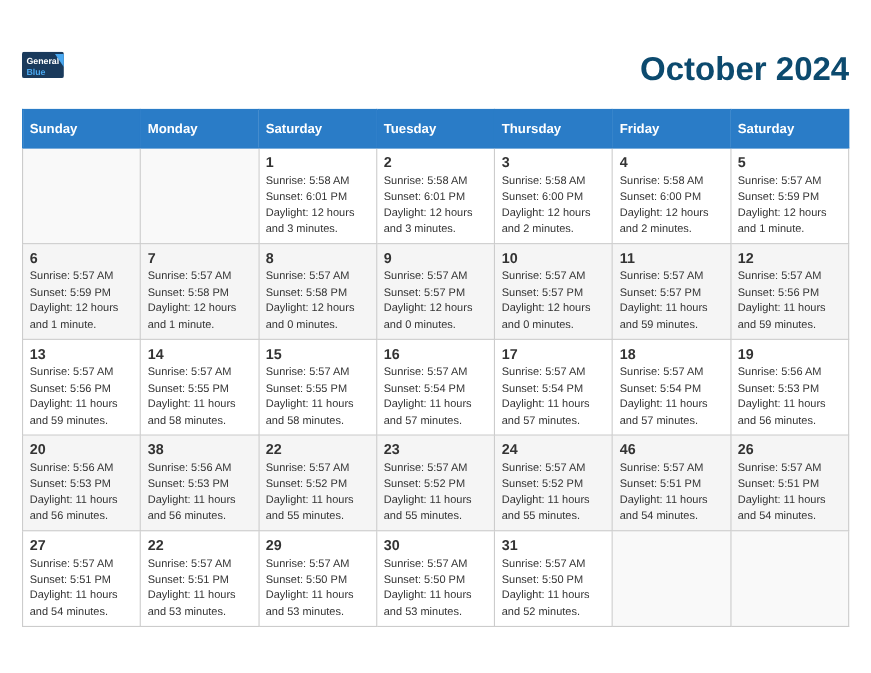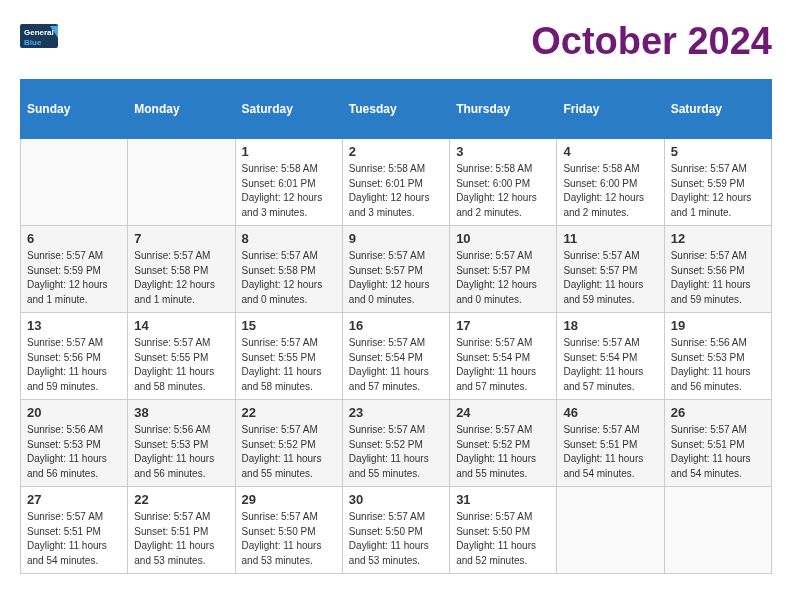--- a/index.html
+++ b/index.html
@@ -6,54 +6,55 @@
     body {
       font-family: Arial, sans-serif;
       background: #fff;
       width: 792px;
       min-height: 612px;
       padding: 20px;
     }
     .header {
       display: flex;
       justify-content: space-between;
-      align-items: center;
+      align-items: flex-start;
       margin-bottom: 16px;
+      margin-top: 27px;
     }
     .logo {
       display: flex;
       align-items: center;
       gap: 4px;
     }
     .logo-icon {
       width: 40px;
       height: 36px;
     }
     .title-block {
       text-align: right;
     }
     .month-title {
-      font-size: 38px;
+      font-size: 30px;
       font-weight: bold;
-      color: #701a75;
+      color: #0c4a6e;
     }
     .location {
       font-size: 16px;
       color: #555;
     }
     table {
       width: 100%;
       border-collapse: collapse;
       font-size: 11px;
     }
     thead tr th {
       background-color: #2a7cc7;
       color: #fff;
       text-align: left;
-      padding: 22px 6px;
+      padding: 10px 6px;
       font-size: 12px;
       font-weight: bold;
       border: 1px solid #2a7cc7;
     }
     tbody tr td {
       border: 1px solid #ccc;
       padding: 5px 6px;
       vertical-align: top;
       width: calc(100% / 7);
       min-height: 80px;

